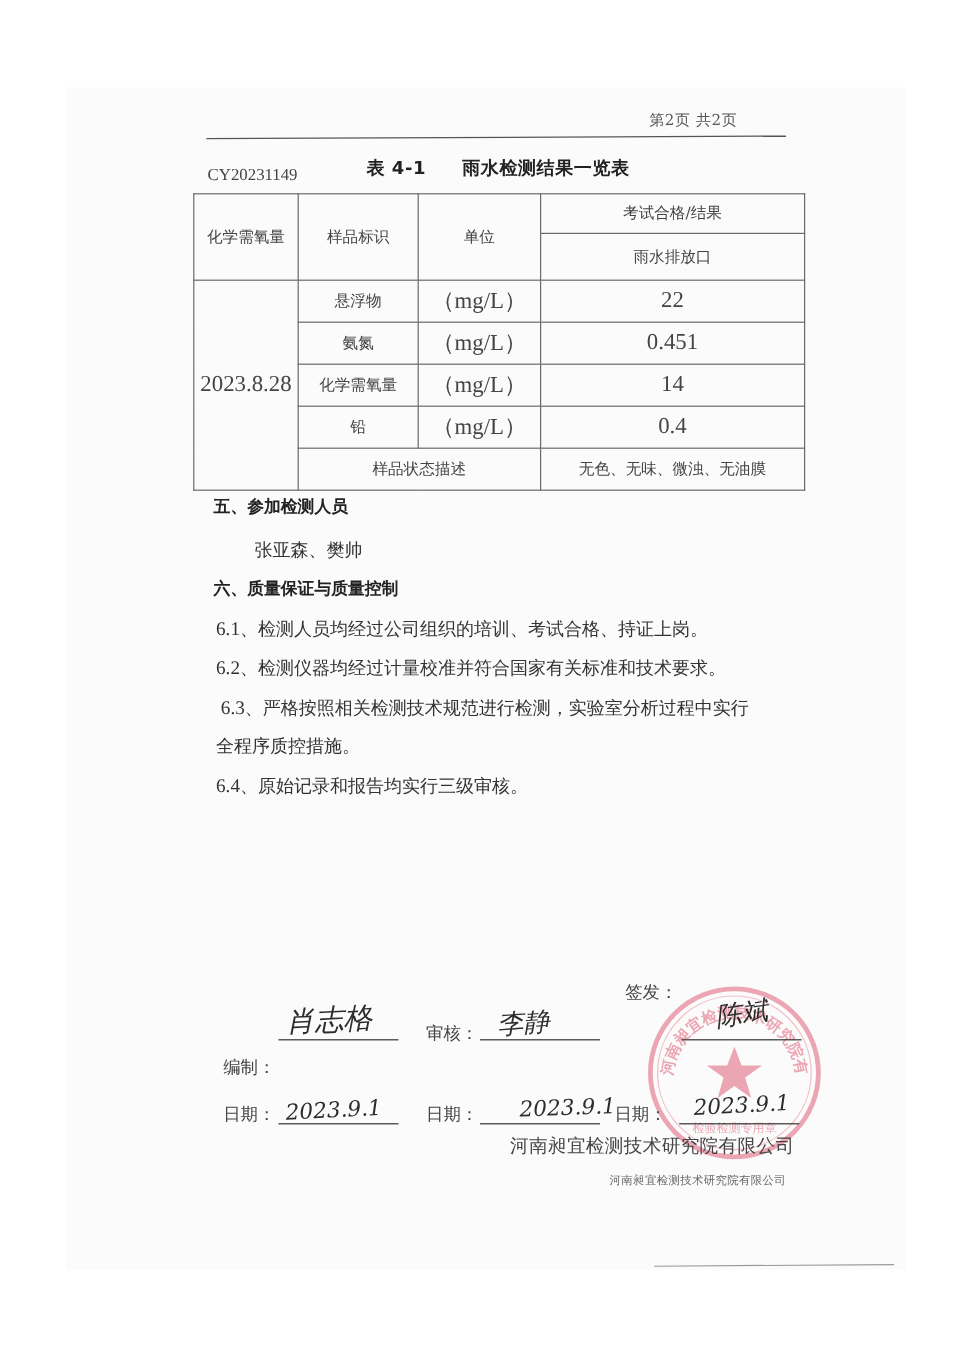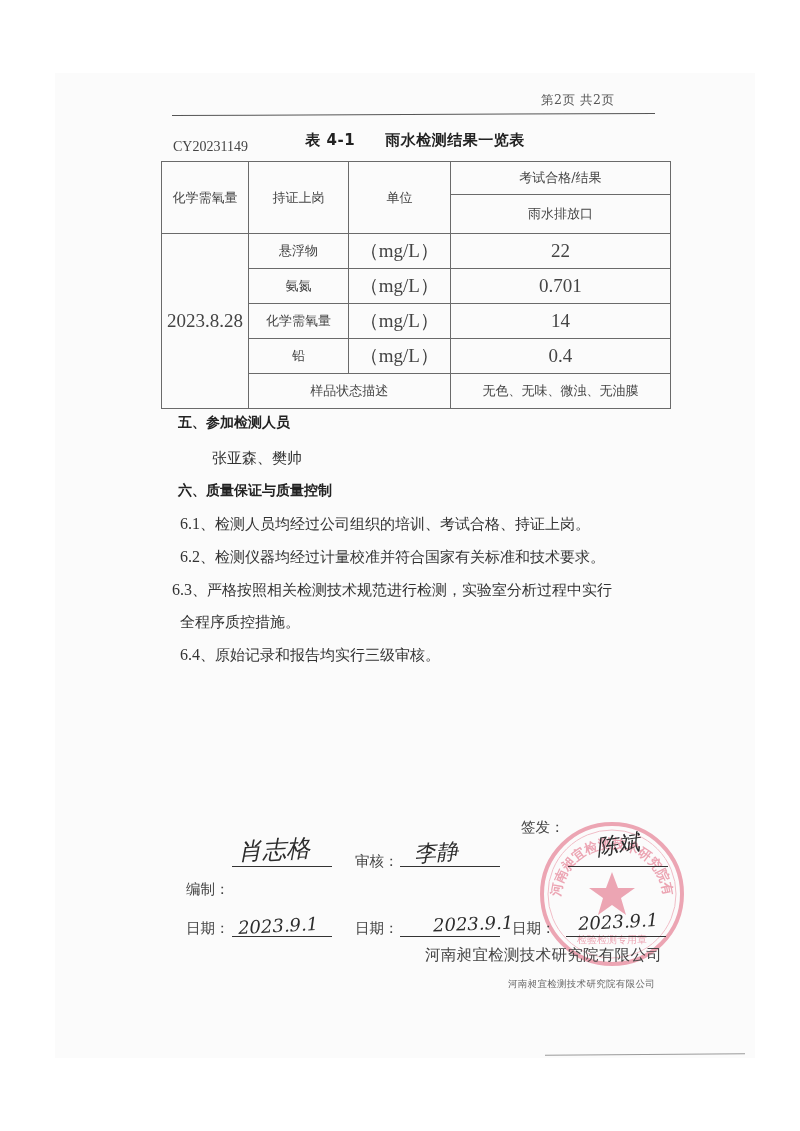--- a/index.html
+++ b/index.html
@@ -153,37 +153,37 @@
 <div class="abs header-rule"></div>
 
 <div class="abs table-title">
   <span class="num">表 4-1</span><span>雨水检测结果一览表</span>
 </div>
 
 <table class="results">
   <tbody>
       <tr class="h1">
     <td class="c1" rowspan="2">化学需氧量</td>
-    <td class="c2" rowspan="2">持证上岗</td>
+    <td class="c2" rowspan="2">样品标识</td>
     <td class="c3" rowspan="2">单位</td>
     <td class="c4">考试合格/结果</td>
   </tr>
   <tr class="h2">
     <td>雨水排放口</td>
   </tr>
   <tr class="d">
     <td rowspan="5" class="num-text">2023.8.28</td>
     <td>悬浮物</td>
     <td class="num-text">（mg/L）</td>
     <td class="num-text">22</td>
   </tr>
   <tr class="d">
     <td>氨氮</td>
     <td class="num-text">（mg/L）</td>
-    <td class="num-text">0.701</td>
+    <td class="num-text">0.451</td>
   </tr>
   <tr class="d">
     <td>化学需氧量</td>
     <td class="num-text">（mg/L）</td>
     <td class="num-text">14</td>
   </tr>
   <tr class="d">
     <td>铅</td>
     <td class="num-text">（mg/L）</td>
     <td class="num-text">0.4</td>
@@ -199,21 +199,21 @@
 <div class="abs body-text" style="left:212px; top:449px;">张亚森、樊帅</div>
 
 <div class="abs sec-heading" style="left:178px; top:482px;">六、质量保证与质量控制</div>
 
 <div class="abs body-text" style="left:180px; top:515px;">
   <span class="lead">6.1</span><span>、检测人员均经过公司组织的培训、考试合格、持证上岗。</span>
 </div>
 <div class="abs body-text" style="left:180px; top:548px;">
   <span class="lead">6.2</span><span>、检测仪器均经过计量校准并符合国家有关标准和技术要求。</span>
 </div>
-<div class="abs body-text" style="left:172px; top:581px;">
+<div class="abs body-text" style="left:184px; top:581px;">
   <span class="lead">6.3</span><span>、严格按照相关检测技术规范进行检测，实验室分析过程中实行</span>
 </div>
 <div class="abs body-text" style="left:180px; top:613px;text-align:center;">
   <span>全程序质控措施。</span>
 </div>
 <div class="abs body-text" style="left:180px; top:646px;">
   <span class="lead">6.4</span><span>、原始记录和报告均实行三级审核。</span>
 </div>
 
 <svg class="abs stamp" viewBox="0 0 148 148">

